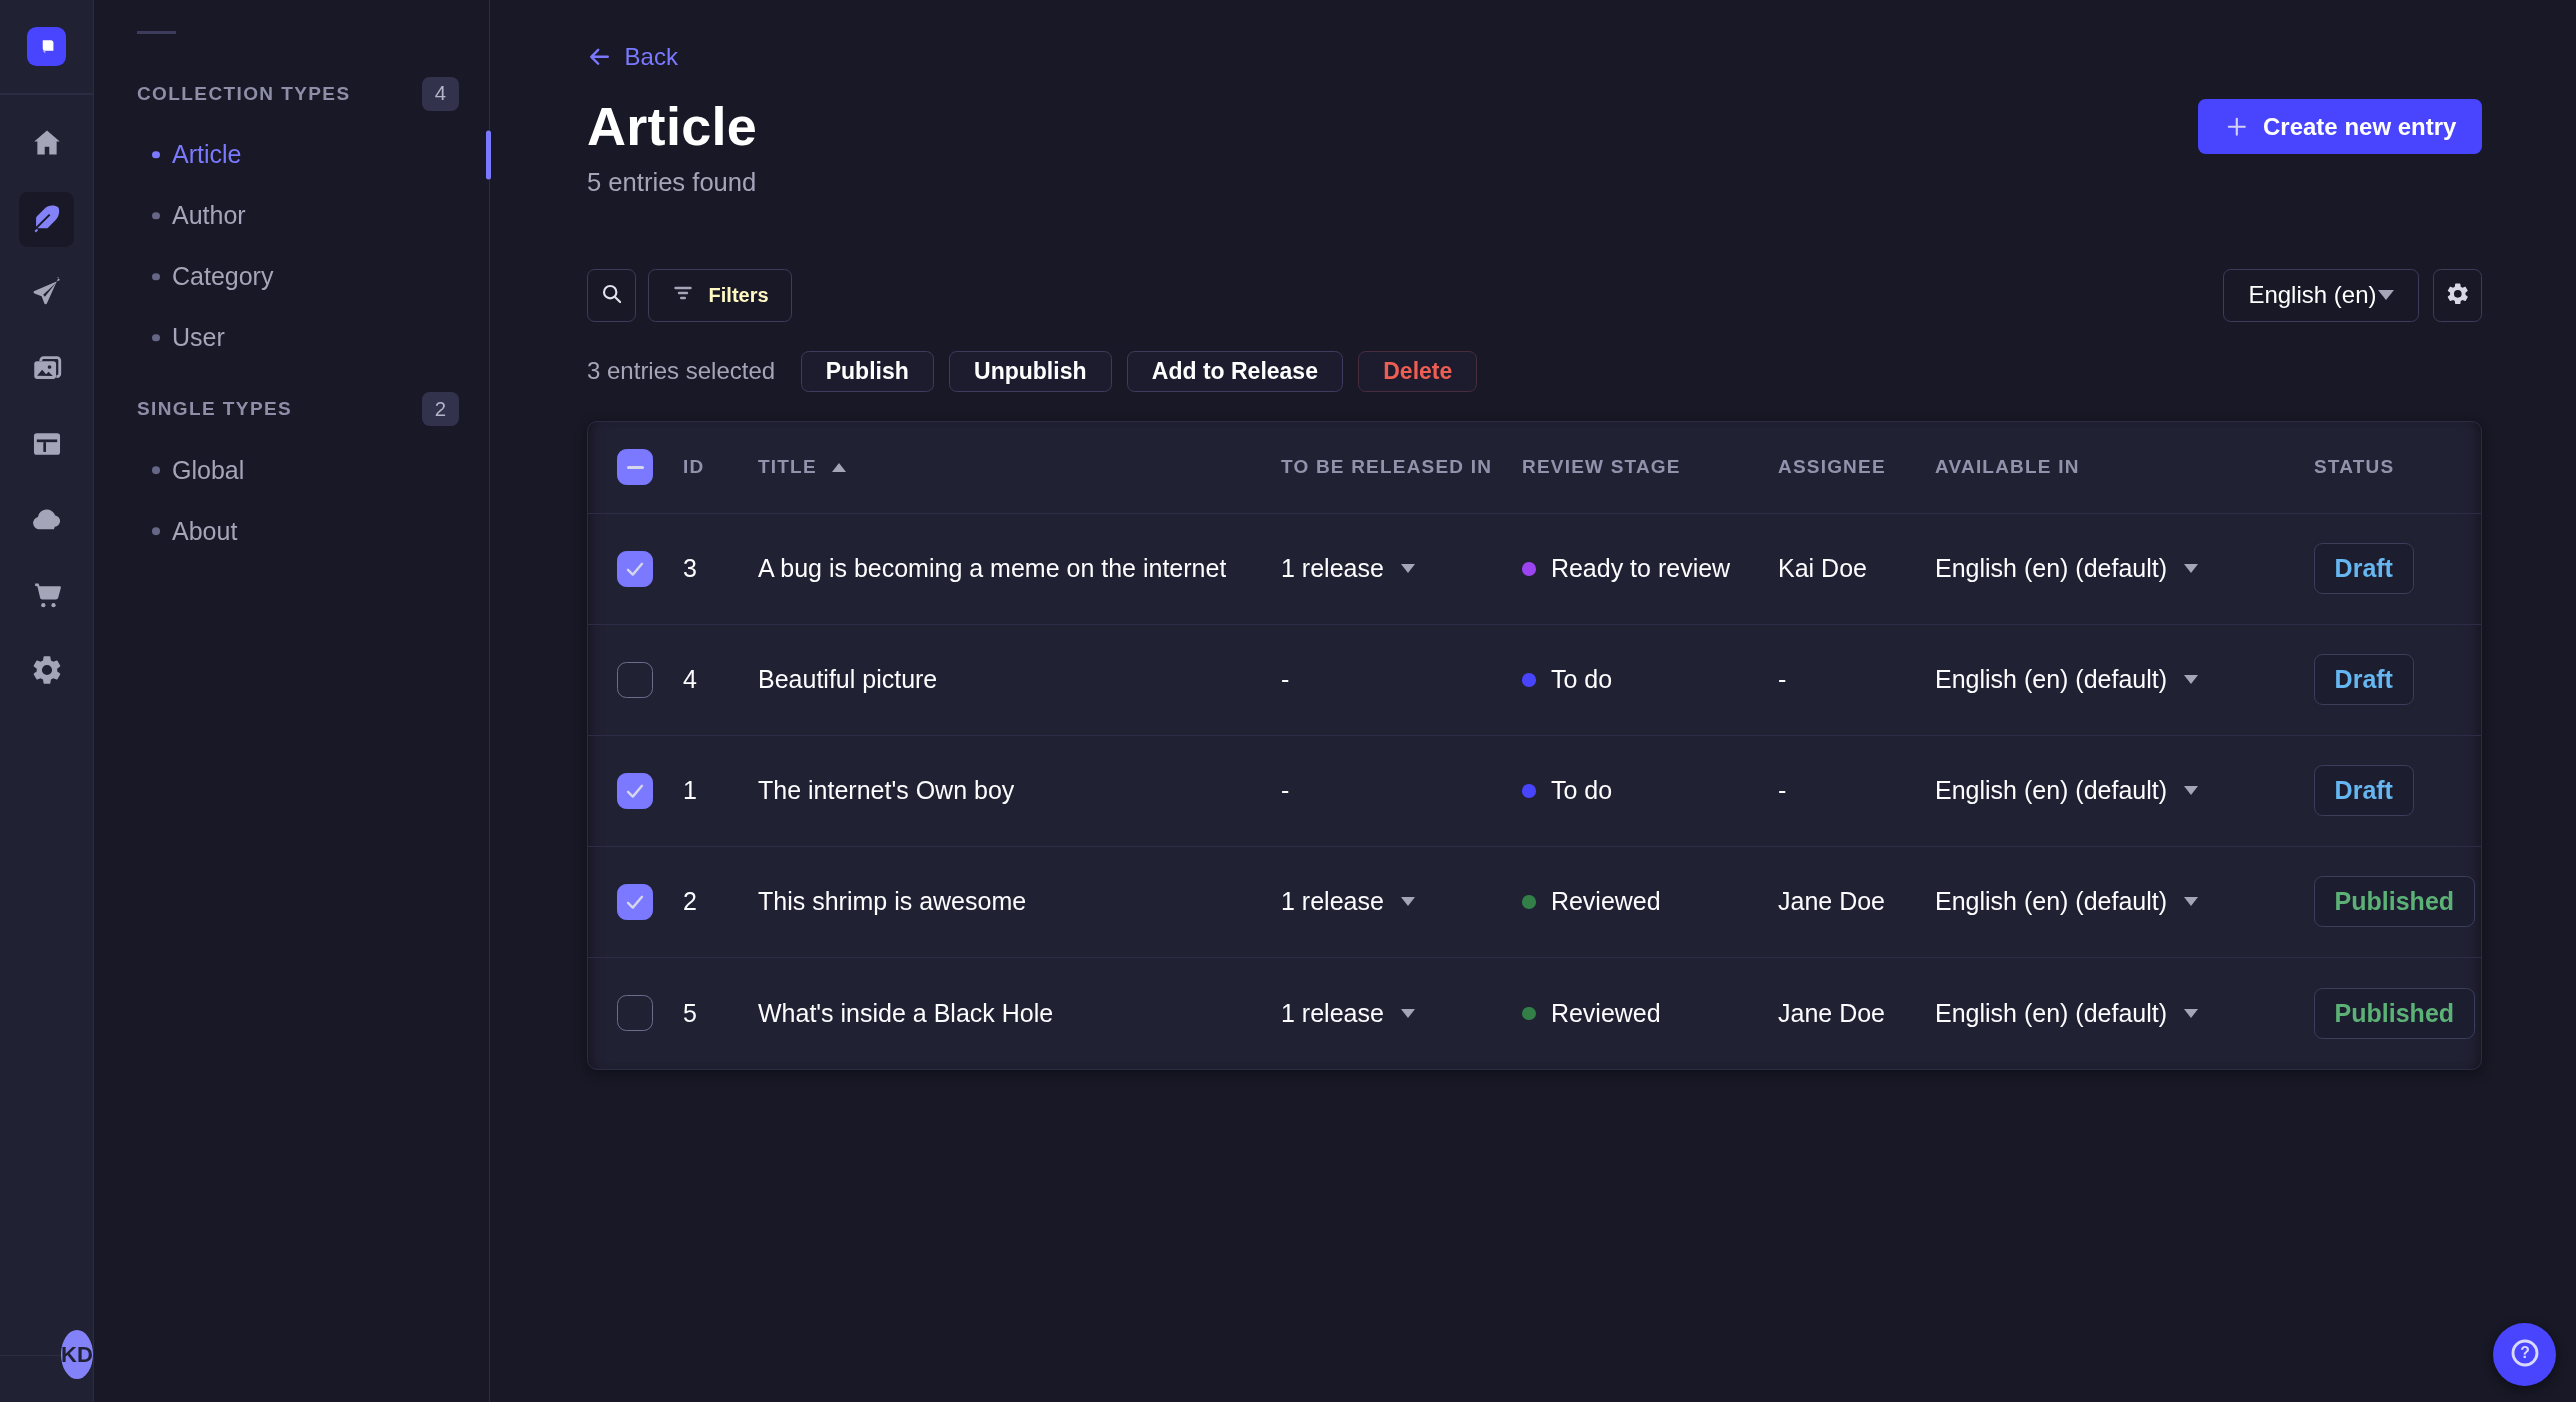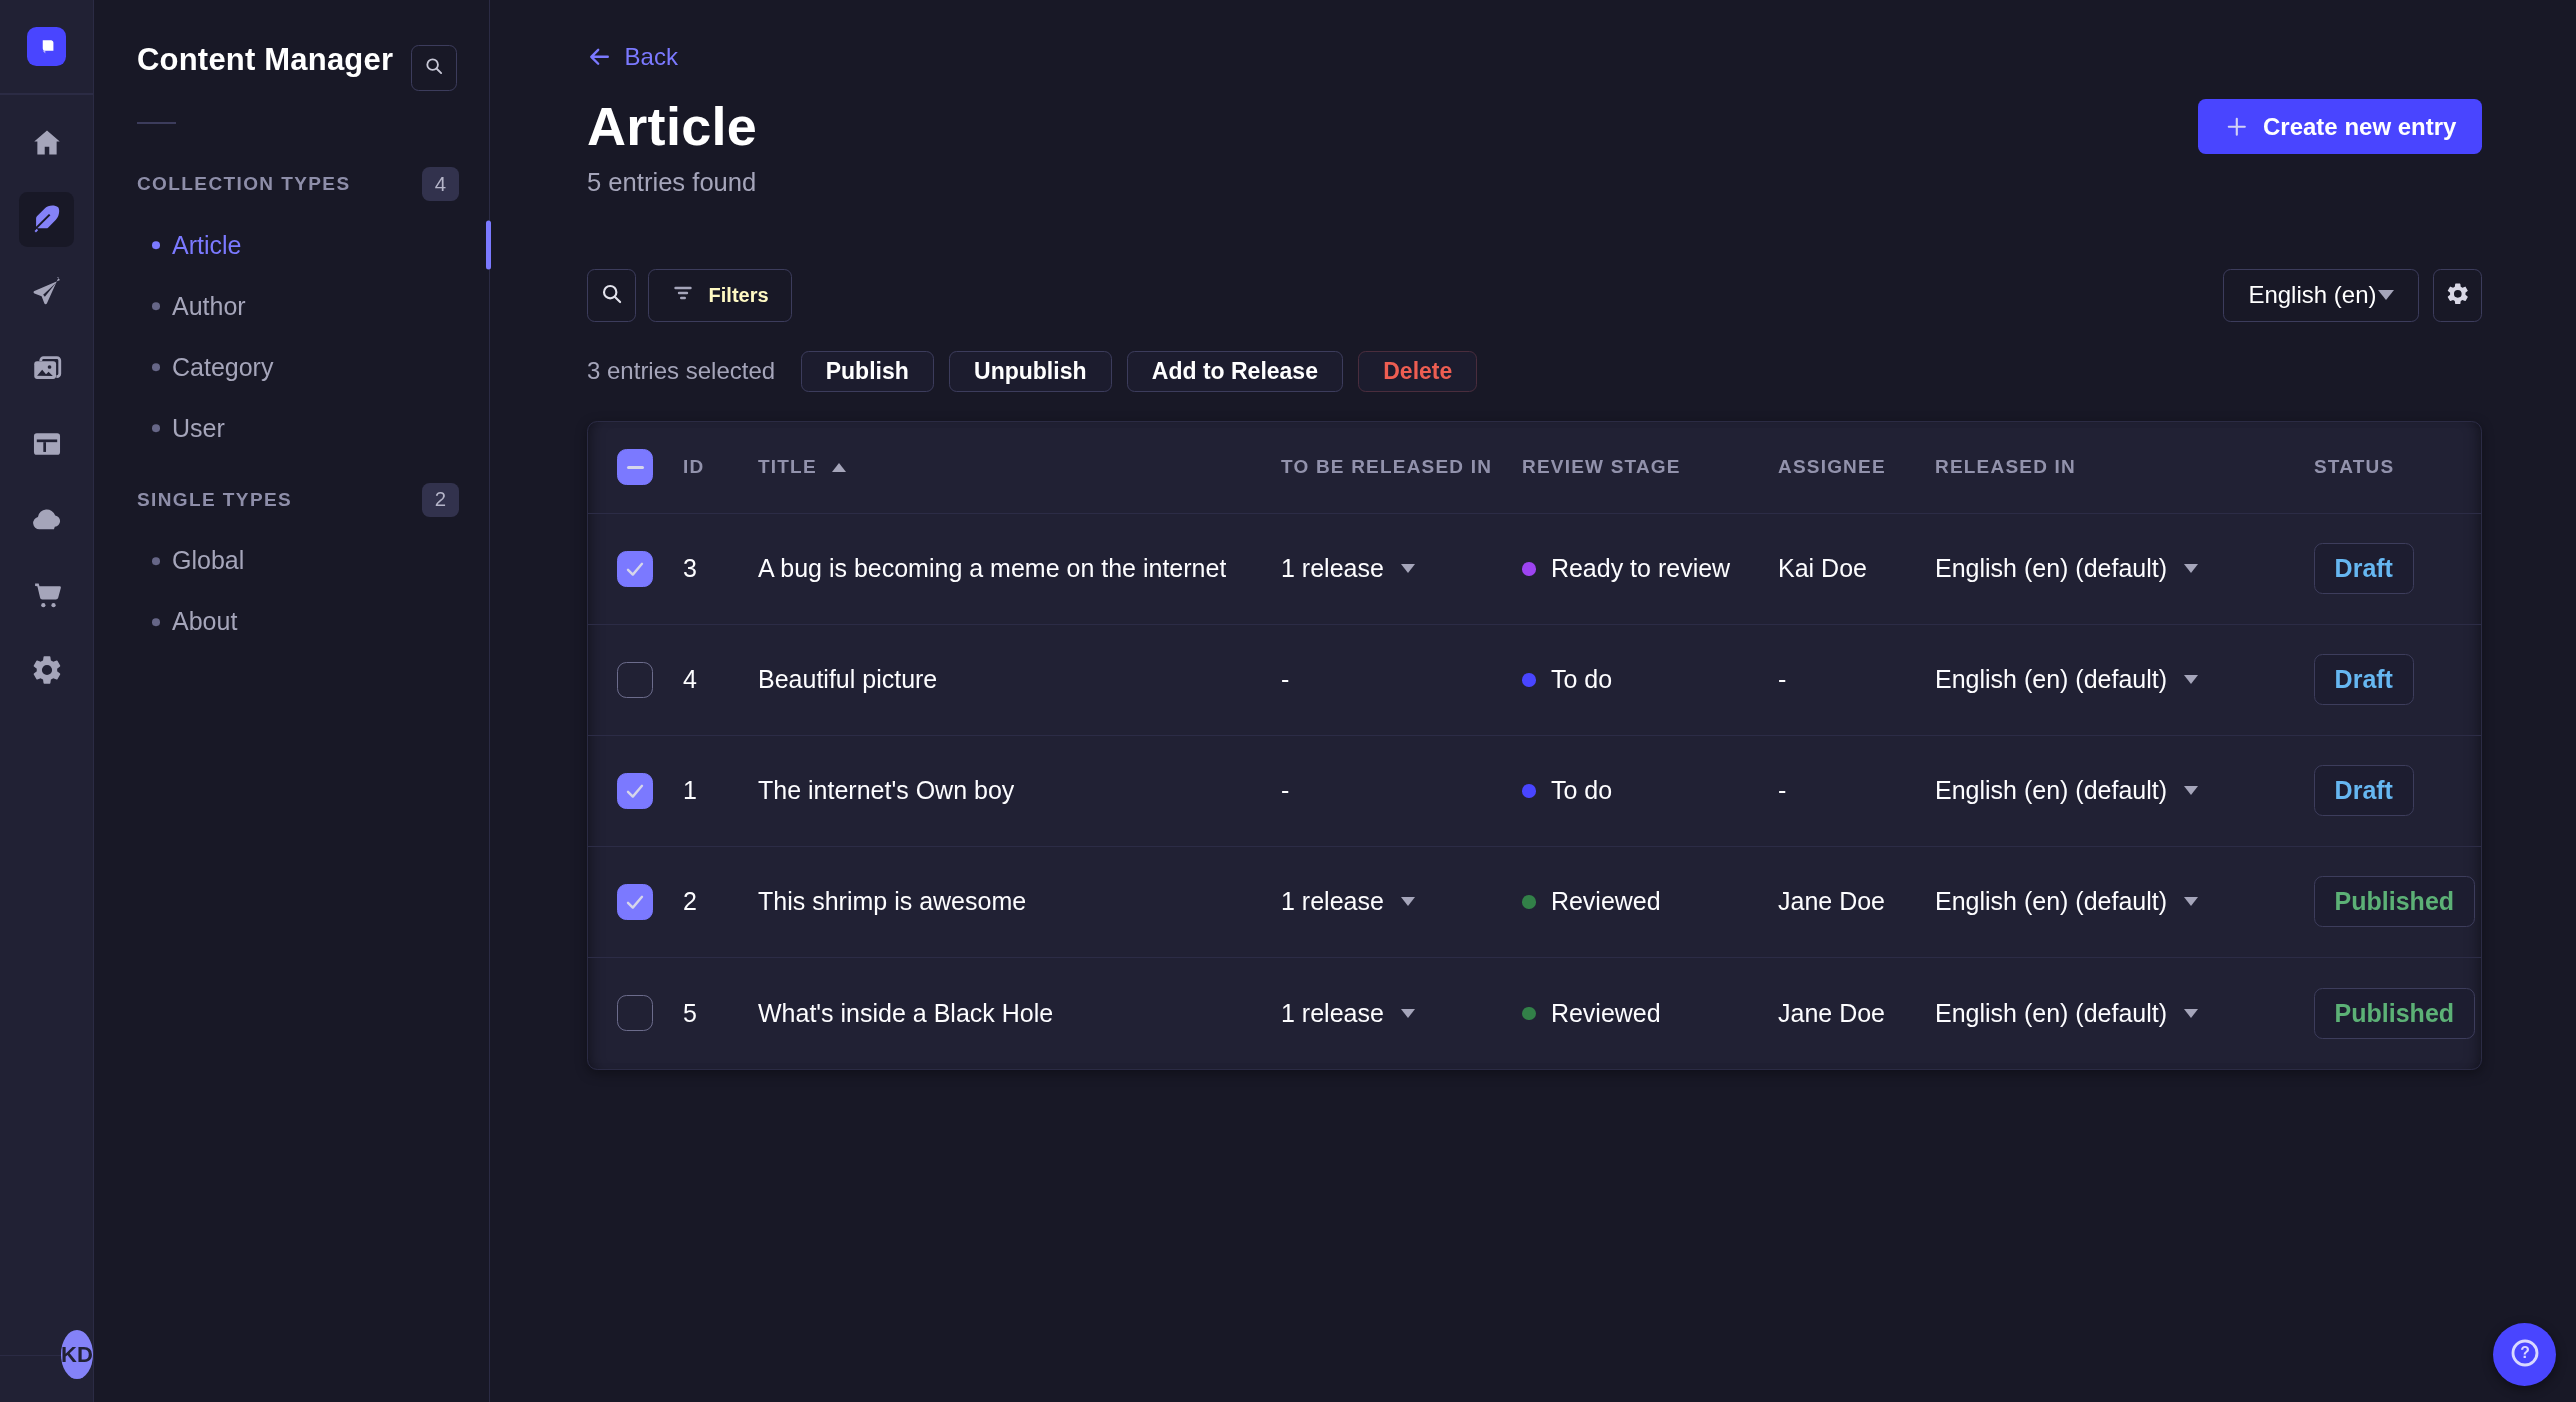--- a/index.html
+++ b/index.html
@@ -177,31 +177,20 @@
             </svg></span>
         </button>
       </div>
     <div class="rail-bottom">
       <div class="rail-sep"></div>
       <button class="avatar">KD</button>
     </div>
   </nav>
 
   <aside class="subnav">
-    <div class="subnav-head">
-      <div class="subnav-title">Content Manager</div>
-      <button class="subnav-search">
-        <span>
-          <svg viewBox="0 0 24 24" fill="none" stroke="currentColor" stroke-width="2" stroke-linecap="round" width="22" height="22">
-            <circle cx="10.5" cy="10.5" r="5.8"></circle>
-              <path d="M15 15l4.8 4.8"></path>
-          </svg>
-        </span>
-      </button>
-    </div>
     <div class="subnav-rule"></div>
     <div id="subnavSections">
         <div class="subnav-section">
           <div class="sec-head">
             <span class="sec-label">COLLECTION TYPES</span>
             <span class="sec-badge">4</span>
           </div>
           <div class="snav-list">
             <div class="snav-item active">Article</div>
             <div class="snav-item">Author</div>
@@ -297,21 +286,21 @@
         <div class="cell th">
             <span>TO BE RELEASED IN</span>
           </div>
         <div class="cell th">
             <span>REVIEW STAGE</span>
           </div>
         <div class="cell th">
             <span>ASSIGNEE</span>
           </div>
         <div class="cell th">
-            <span>RELEASED IN</span>
+            <span>AVAILABLE IN</span>
           </div>
         <div class="cell th">
             <span>STATUS</span>
           </div>
       </div>
       <div id="tbody">
           <div class="trow">
             <div class="cell cb-cell">
               <span class="cb checked">
                 <svg viewBox="0 0 24 24" fill="none" stroke="#d6d6ea" stroke-width="2.4" stroke-linecap="round" stroke-linejoin="round">

